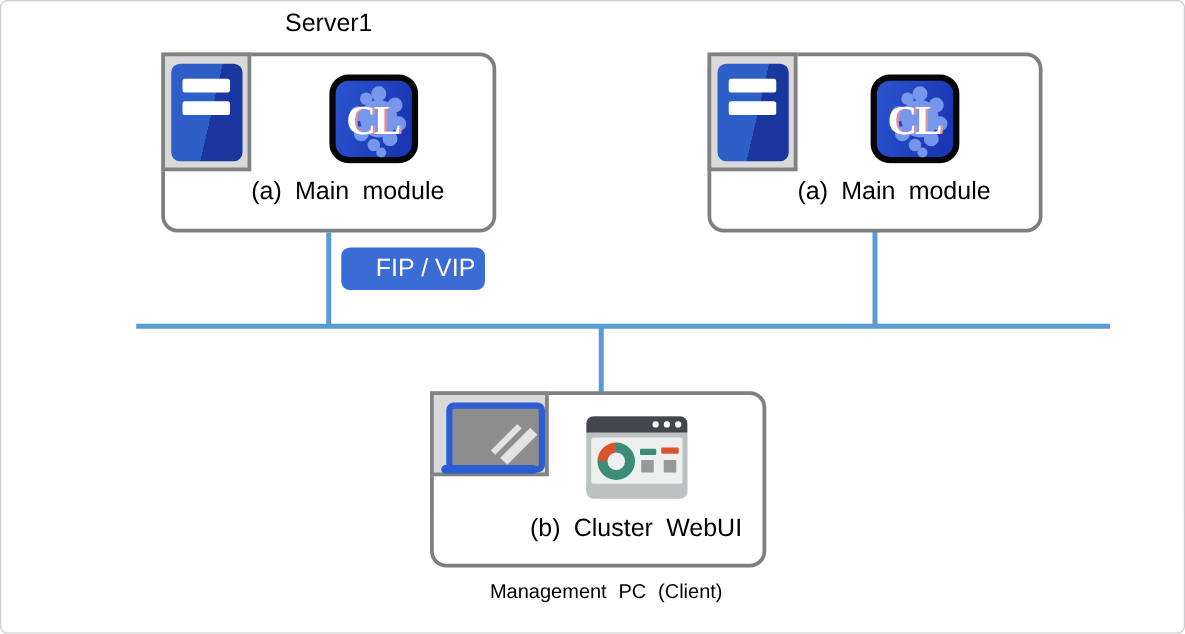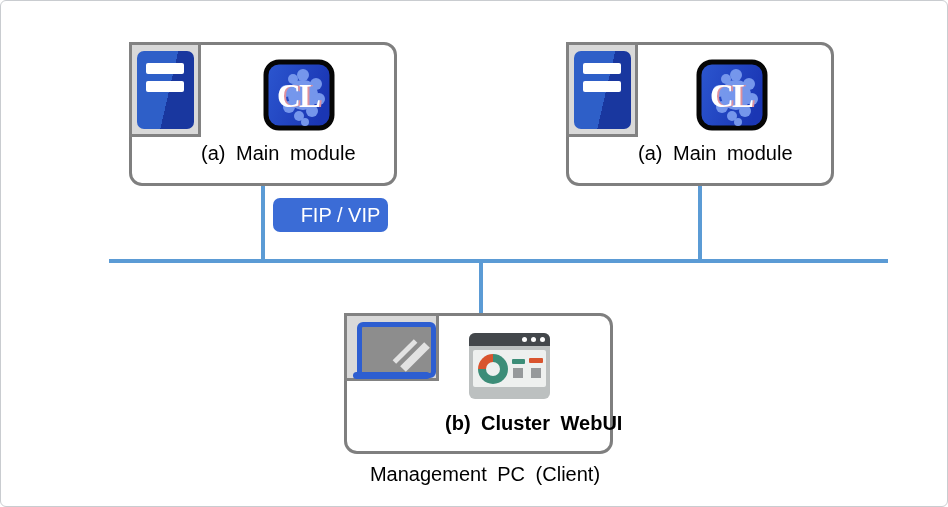--- a/index.html
+++ b/index.html
@@ -20,21 +20,21 @@
     z-index:3;
   }
   .node-title{
     font-size:20px; line-height:24px; text-align:center; z-index:2; white-space:nowrap;
   }
   .module-label{
     font-size:20px; line-height:22px; text-align:left; z-index:4;
     word-spacing:5px; white-space:nowrap;
   }
   .caption{
-    font-size:20px; line-height:24px; text-align:center; z-index:2;
+    font-size:16px; line-height:24px; text-align:center; z-index:2;
     word-spacing:5px; white-space:nowrap;
   }
   .net{background:var(--network-line,#5B9BD5); z-index:0;}
   .badge{
     background:var(--badge-bg,#3B6CD6); border-radius:7px; color:#fff;
     font-size:20px; line-height:34px; text-align:center; z-index:5;padding-left:20px;
   }
   
   .tower{
     border-radius:7px;
@@ -89,20 +89,21 @@
 </head>
 <body>
 
 <div class="canvas">
 
   <div class="abs net" style="left:108px; top:258px; width:779px; height:4px;"></div>
   <div class="abs net" style="left:260px; top:185px; width:4px; height:75px;"></div>
   <div class="abs net" style="left:697px; top:184px; width:4px; height:76px;"></div>
   <div class="abs net" style="left:478px; top:260px; width:4px; height:53px;"></div>
 
+  <div class="abs node-title" style="left:128px; top:6px; width:268px;">Server1</div>
   <div class="abs node-box" style="left:128px; top:41px; width:268px; height:144px;"></div>
   <div class="abs plate" style="left:128px; top:41px; width:72px; height:95px;">
     <div class="abs tower" style="left:5px; top:6px; width:57px; height:78px;">
       <div class="bar b1"></div>
       <div class="bar b2"></div>
     </div>
   </div>
   <svg class="abs cl-svg" style="left:262px; top:58px; z-index:4;" width="72" height="72" viewBox="0 0 72 72">
     <defs>
       <linearGradient id="clg-a" x1="0" y1="0" x2="1" y2="0.35">
@@ -183,16 +184,16 @@
     <div class="panel">
       <div class="donut">
         <div class="hole"></div>
       </div>
       <div class="widget-bar teal"></div>
       <div class="widget-bar red"></div>
       <div class="widget-block w1"></div>
       <div class="widget-block w2"></div>
     </div>
   </div>
-  <div class="abs module-label" style="left:444px; top:411px; width:174px;font-weight:bold;">(b) Cluster WebUI</div>
+  <div class="abs module-label" style="left:423px; top:411px; width:174px;">(b) Cluster WebUI</div>
   <div class="abs caption" style="left:344px; top:461px; width:280px;">Management PC (Client)</div>
 
 </div>
 
 </body></html>

